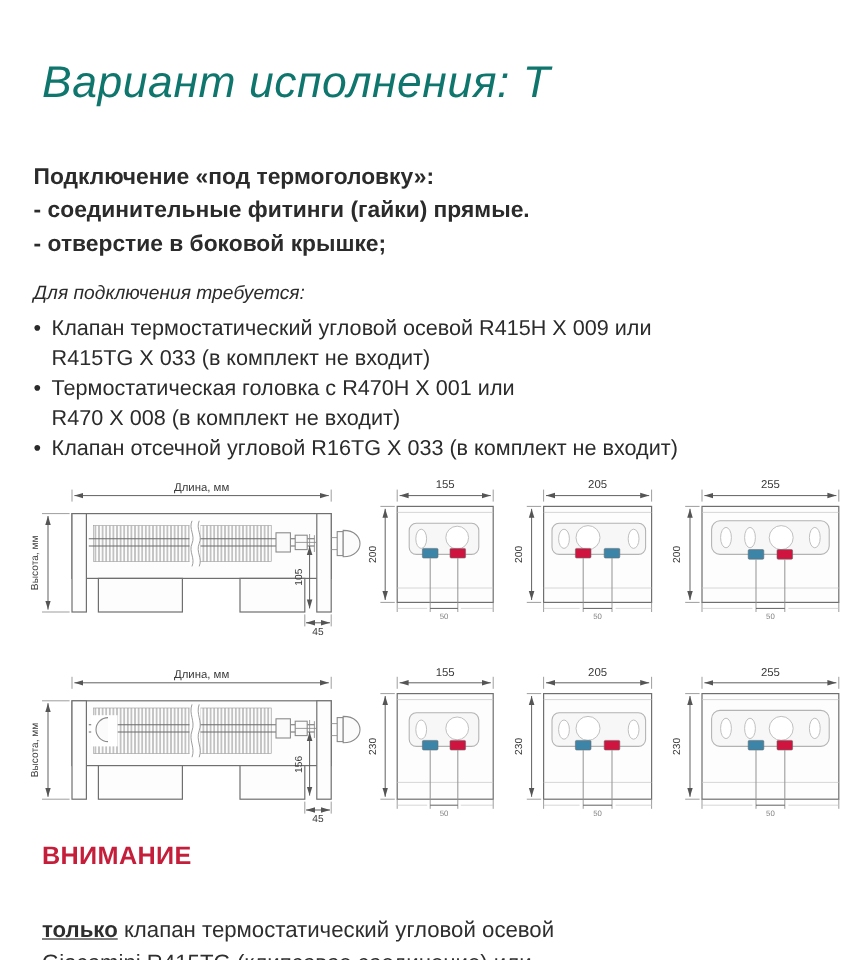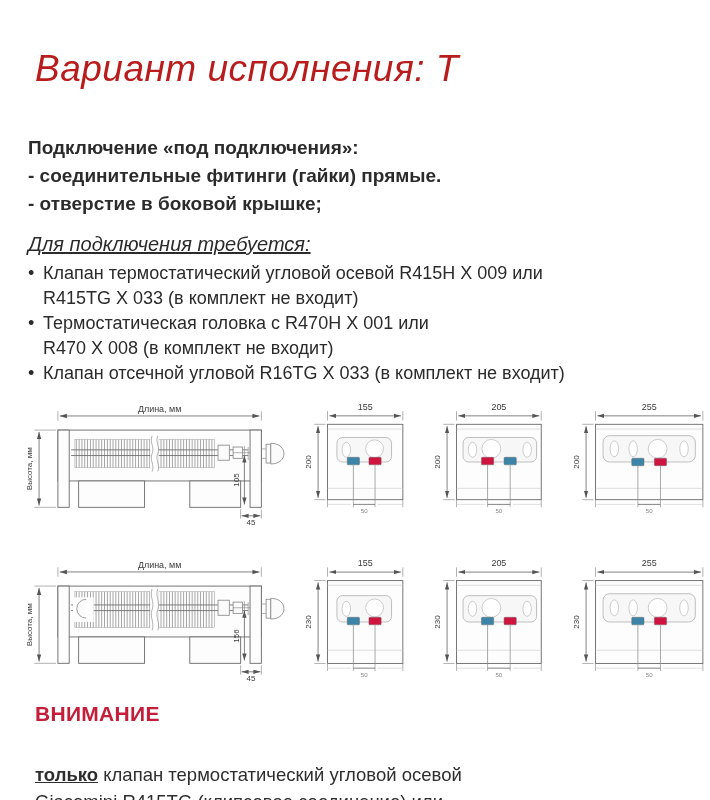--- a/index.html
+++ b/index.html
@@ -1,26 +1,26 @@
 <!DOCTYPE html>
 <html><head>
 <meta charset="utf-8">
 <style>
   html,body{margin:0;padding:0;background:#ffffff;}
   .page{width:710px;height:800px;background:#fff;overflow:hidden;position:relative;
         font-family:"Liberation Sans",sans-serif;color:#2e2e2e;}
   .title{margin:48px 0 0 35px;font-size:37px;line-height:42px;font-style:italic;
-         font-weight:400;color:#b91c1c;letter-spacing:.5px;}
+         font-weight:400;color:#0f766e;letter-spacing:.5px;}
   .conn{margin:44px 0 0 28px;font-size:19px;font-weight:700;line-height:28px;color:#2b2b2b;}
   .req{margin:14px 0 0 28px;font-size:18px;line-height:25px;color:#2b2b2b;}
-  .req-h{font-style:italic;text-decoration:underline;font-size:20px;margin-bottom:4px;}
+  .req-h{font-style:italic;font-size:16px;margin-bottom:4px;}
   .req-line{display:flex;}
   .req-marker{width:15px;flex:none;}
   .diagrams{margin:12px 0 0 24px;}
-  .drow{display:flex;gap:18px;align-items:flex-start;}
+  .drow{display:flex;gap:4px;align-items:flex-start;}
   .drow2{margin-top:24px;}
   
   .ext{stroke:#8a8a8a;stroke-width:.7;}
   .dim{stroke:#5a5a5a;stroke-width:.8;}
   .thin{stroke:#8a8a8a;stroke-width:.7;fill:none;}
   .pipe{stroke:#6a6a6a;stroke-width:.9;}
   .case{fill:#fdfdfd;stroke:#6f6f6f;stroke-width:1;}
   .case2{fill:#fbfbfb;stroke:#8a8a8a;stroke-width:.9;}
   .panel{fill:#f7f7f7;stroke:#b3b3b3;stroke-width:.9;}
   .slot{fill:#ffffff;stroke:#bdbdbd;stroke-width:.8;}
@@ -49,21 +49,21 @@
       </marker>
       <pattern id="fins" width="3" height="4" patternUnits="userSpaceOnUse">
         <line x1="1.5" y1="0" x2="1.5" y2="4" stroke="#7a7a7a" stroke-width="0.7"></line>
       </pattern>
     </defs>
   </svg>
 
   <h1 class="title">Вариант исполнения: Т</h1>
 
   <div class="conn">
-    <div>Подключение «под подключения»:</div>
+    <div>Подключение «под термоголовку»:</div>
     <div>- соединительные фитинги (гайки) прямые.</div>
     <div>- отверстие в боковой крышке;</div>
   </div>
 
   <div class="req">
     <div class="req-h">Для подключения требуется:</div>
     <div class="req-line">
       <span class="req-marker">•</span>
       <span>Клапан термостатический угловой осевой R415H X 009 или</span>
     </div>

